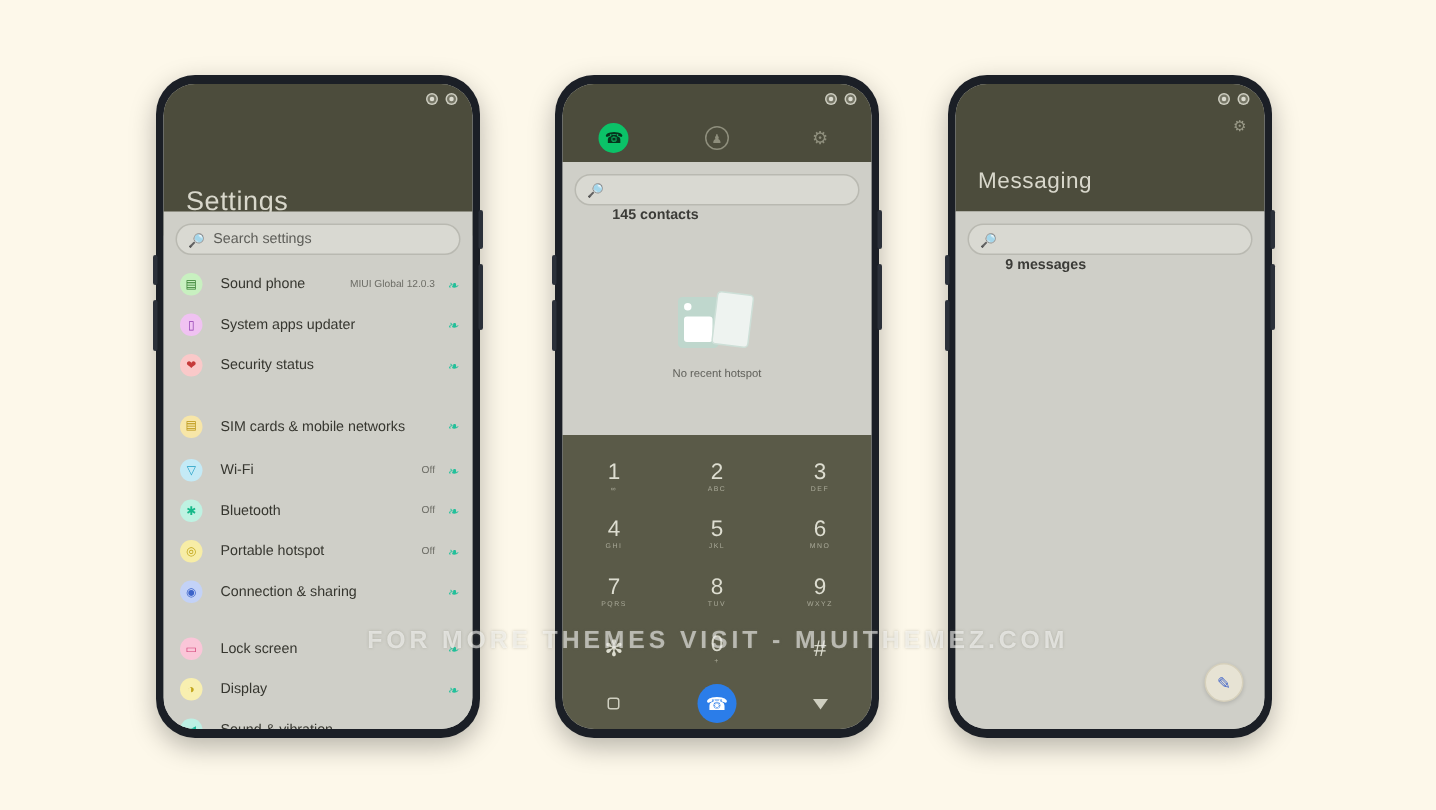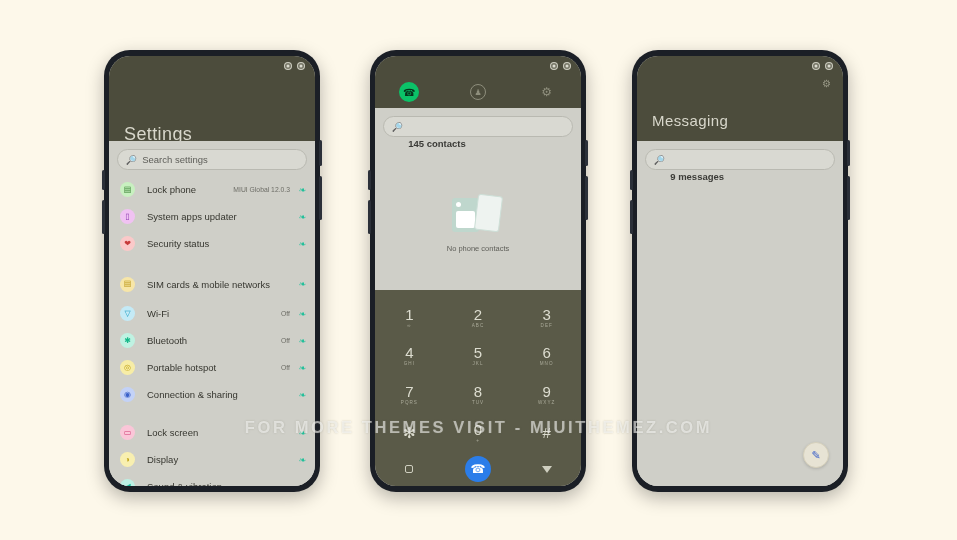--- a/index.html
+++ b/index.html
@@ -308,21 +308,21 @@
       <div class="s1-body">
         <div class="searchbar">
           <span class="sicon">🔍</span>
           <span class="stext">Search settings</span>
         </div>
 
         <div class="list">
 
           <div class="row">
             <span class="ic round" style="background:#c8f0c0;color:#2f7a2a">▤</span>
-            <span class="label">Lock phone</span>
+            <span class="label">Sound phone</span>
             <span class="value">MIUI Global 12.0.3</span>
             <span class="leaf">
                 <i class="leafglyph">❧</i>
               </span>
           </div>
 
           <div class="row">
             <span class="ic round" style="background:#f0c2f2;color:#8e3bb0">▯</span>
             <span class="label">System apps updater</span>
             <span class="value"></span>
@@ -449,21 +449,21 @@
       <div class="s2-mid">
         <div class="searchbar dark">
           <span class="sicon">🔍</span>
           <span class="stext">145 contacts</span>
         </div>
         <div class="empty-wrap">
           <div class="cards-illu">
             <span class="card-a"></span>
             <span class="card-b"></span>
           </div>
-          <div class="empty-label">No phone contacts</div>
+          <div class="empty-label">No recent hotspot</div>
         </div>
       </div>
 
       <div class="s2-dial">
         <div class="dial-grid">
           <div class="key">
             <span class="num">1</span>
             <span class="sub">∞</span>
           </div>
           <div class="key">

